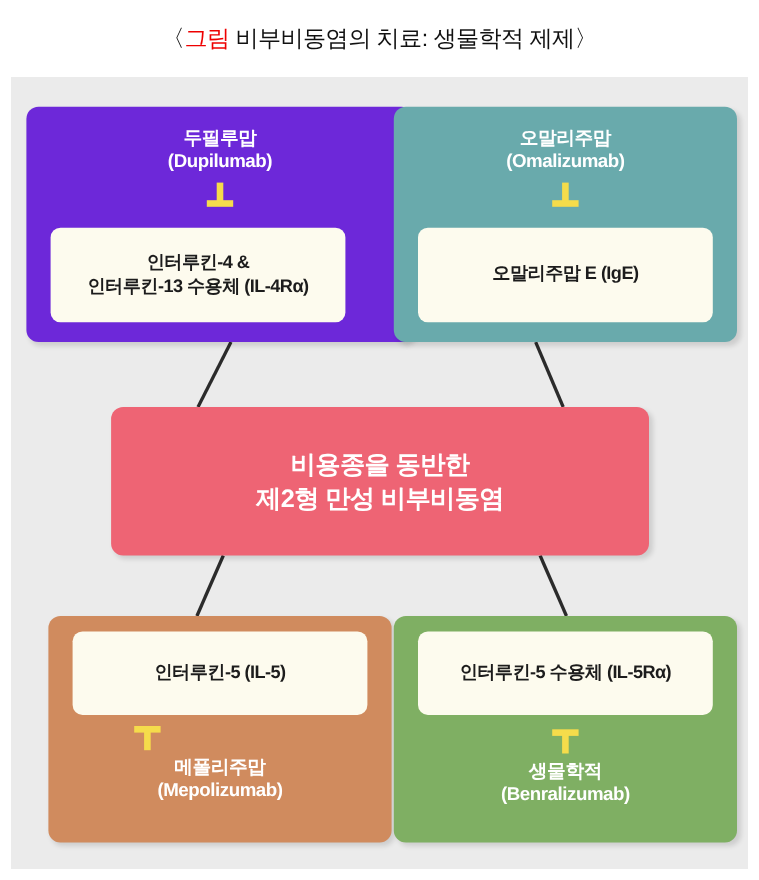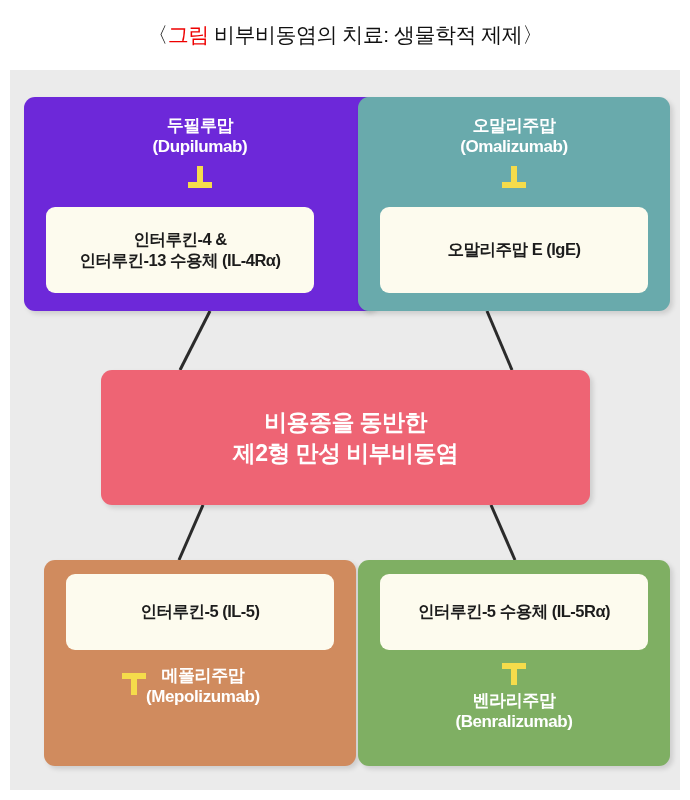--- a/index.html
+++ b/index.html
@@ -172,22 +172,21 @@
   }
   #node-il5 .dual-row {
     display: flex;
     width: 100%;
     justify-content: center;
     margin-top: 10px;
   }
   #node-il5 .dual-col {
     width: 50%;
     display: flex;
-    flex-direction: row;
-    align-items: center;
+    flex-direction: column;
   }
   #node-il5 .dual-col .node-drug-title { margin-top: 6px; }
 
   #node-il5r {
     left: 348px; top: 490px;
     width: 312px; height: 206px;
     background: #7faf63;
     padding-top: 14px;
   }
   #node-il5r .target-box {
@@ -254,18 +253,18 @@
         </div>
       </div>
     </div>
 
     <div class="node" id="node-il5r">
       <div class="target-box">인터루킨-5 수용체 (IL-5Rα)</div>
       <div class="inhib up">
         <span class="bar"></span>
         <span class="stem"></span>
       </div>
-      <div class="node-drug-title">벤라리주맙
+      <div class="node-drug-title">생물학적
 (Benralizumab)</div>
     </div>
 
   </div>
 </div>
 
 </body></html>

